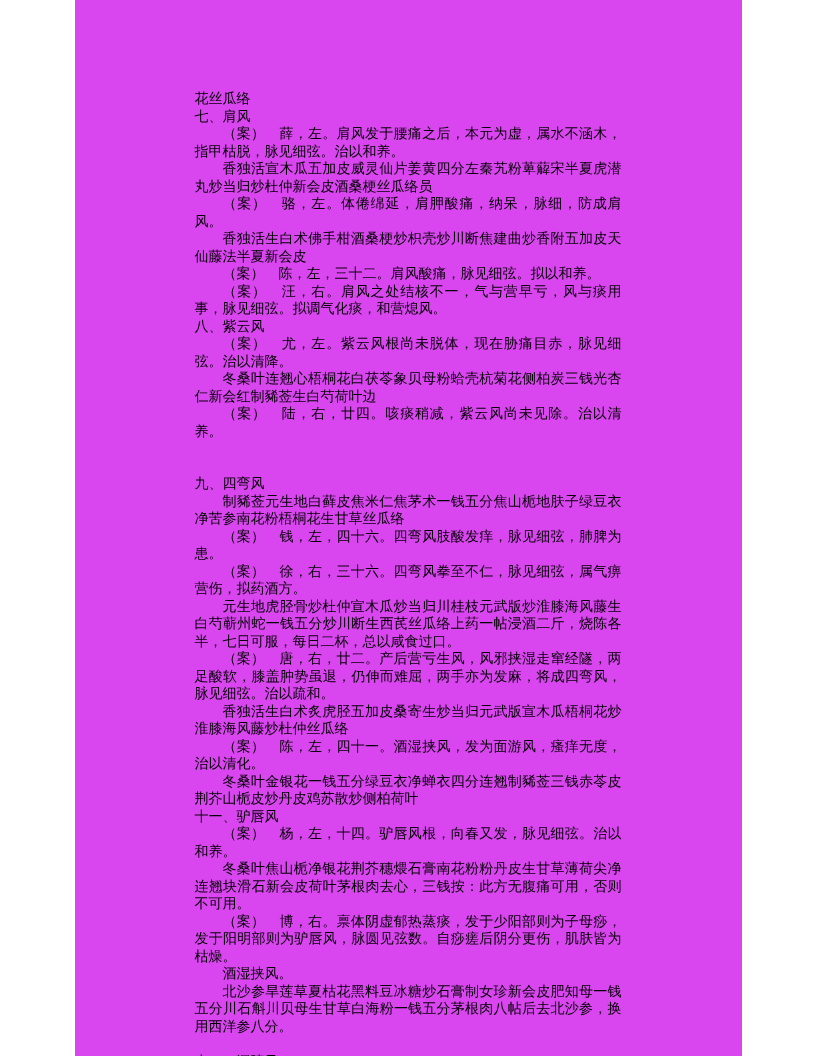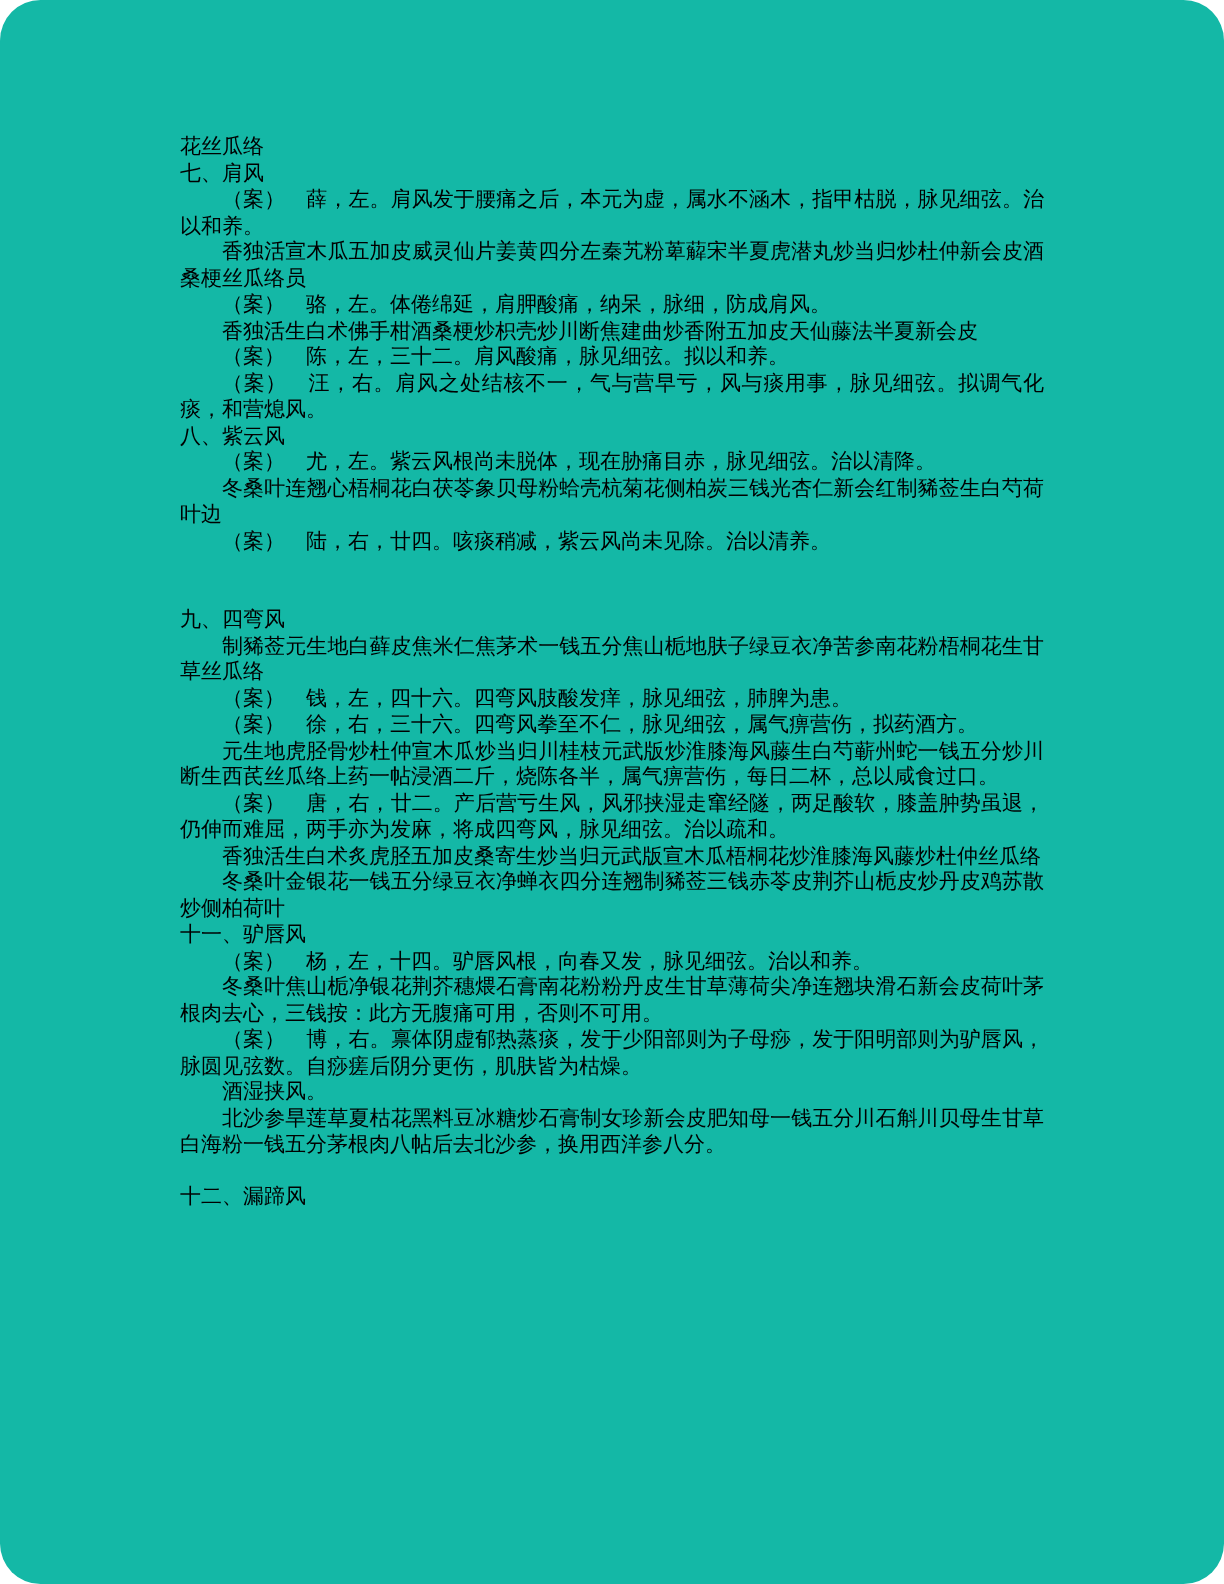--- a/index.html
+++ b/index.html
@@ -2,32 +2,31 @@
 <html><head>
 <meta charset="utf-8">
 <style>
   html, body {
     margin: 0;
     padding: 0;
     background: #ffffff;
   }
   .page {
     position: relative;
-    width: 816px;
+    width: 667px;
     height: 1056px;
     box-sizing: border-box;
     margin: 0 auto;
     padding: 90px 120px 0 120px;
-    background: #14b8a6;
+    background: #d946ef;
     color: #000000;
     font-family: "Liberation Serif", "DejaVu Serif", serif;
     font-size: 14px;
     line-height: 17.5px;
     overflow: hidden;
-    border-radius: 27px;
   }
   .para {
     margin: 0;
     padding: 0;
     text-align: justify;
     text-justify: inter-ideograph;
     word-break: break-all;
     overflow-wrap: break-word;
   }
   .para.indent {
@@ -53,23 +52,24 @@
       <p class="para">八、紫云风</p>
       <p class="para indent">（案）　尤，左。紫云风根尚未脱体，现在胁痛目赤，脉见细弦。治以清降。</p>
       <p class="para indent">冬桑叶连翘心梧桐花白茯苓象贝母粉蛤壳杭菊花侧柏炭三钱光杏仁新会红制豨莶生白芍荷叶边</p>
       <p class="para indent">（案）　陆，右，廿四。咳痰稍减，紫云风尚未见除。治以清养。</p>
       <p class="para blank">&nbsp;</p>
       <p class="para blank">&nbsp;</p>
       <p class="para">九、四弯风</p>
       <p class="para indent">制豨莶元生地白藓皮焦米仁焦茅术一钱五分焦山栀地肤子绿豆衣净苦参南花粉梧桐花生甘草丝瓜络</p>
       <p class="para indent">（案）　钱，左，四十六。四弯风肢酸发痒，脉见细弦，肺脾为患。</p>
       <p class="para indent">（案）　徐，右，三十六。四弯风拳至不仁，脉见细弦，属气痹营伤，拟药酒方。</p>
-      <p class="para indent">元生地虎胫骨炒杜仲宣木瓜炒当归川桂枝元武版炒淮膝海风藤生白芍蕲州蛇一钱五分炒川断生西芪丝瓜络上药一帖浸酒二斤，烧陈各半，属气痹营伤，每日二杯，总以咸食过口。</p>
+      <p class="para indent">元生地虎胫骨炒杜仲宣木瓜炒当归川桂枝元武版炒淮膝海风藤生白芍蕲州蛇一钱五分炒川断生西芪丝瓜络上药一帖浸酒二斤，烧陈各半，七日可服，每日二杯，总以咸食过口。</p>
       <p class="para indent">（案）　唐，右，廿二。产后营亏生风，风邪挟湿走窜经隧，两足酸软，膝盖肿势虽退，仍伸而难屈，两手亦为发麻，将成四弯风，脉见细弦。治以疏和。</p>
       <p class="para indent">香独活生白术炙虎胫五加皮桑寄生炒当归元武版宣木瓜梧桐花炒淮膝海风藤炒杜仲丝瓜络</p>
+      <p class="para indent">（案）　陈，左，四十一。酒湿挟风，发为面游风，瘙痒无度，治以清化。</p>
       <p class="para indent">冬桑叶金银花一钱五分绿豆衣净蝉衣四分连翘制豨莶三钱赤苓皮荆芥山栀皮炒丹皮鸡苏散炒侧柏荷叶</p>
       <p class="para">十一、驴唇风</p>
       <p class="para indent">（案）　杨，左，十四。驴唇风根，向春又发，脉见细弦。治以和养。</p>
       <p class="para indent">冬桑叶焦山栀净银花荆芥穗煨石膏南花粉粉丹皮生甘草薄荷尖净连翘块滑石新会皮荷叶茅根肉去心，三钱按：此方无腹痛可用，否则不可用。</p>
       <p class="para indent">（案）　博，右。禀体阴虚郁热蒸痰，发于少阳部则为子母痧，发于阳明部则为驴唇风，脉圆见弦数。自痧瘥后阴分更伤，肌肤皆为枯燥。</p>
       <p class="para indent">酒湿挟风。</p>
       <p class="para indent">北沙参旱莲草夏枯花黑料豆冰糖炒石膏制女珍新会皮肥知母一钱五分川石斛川贝母生甘草白海粉一钱五分茅根肉八帖后去北沙参，换用西洋参八分。</p>
       <p class="para blank">&nbsp;</p>
       <p class="para">十二、漏蹄风</p>
     </div>

